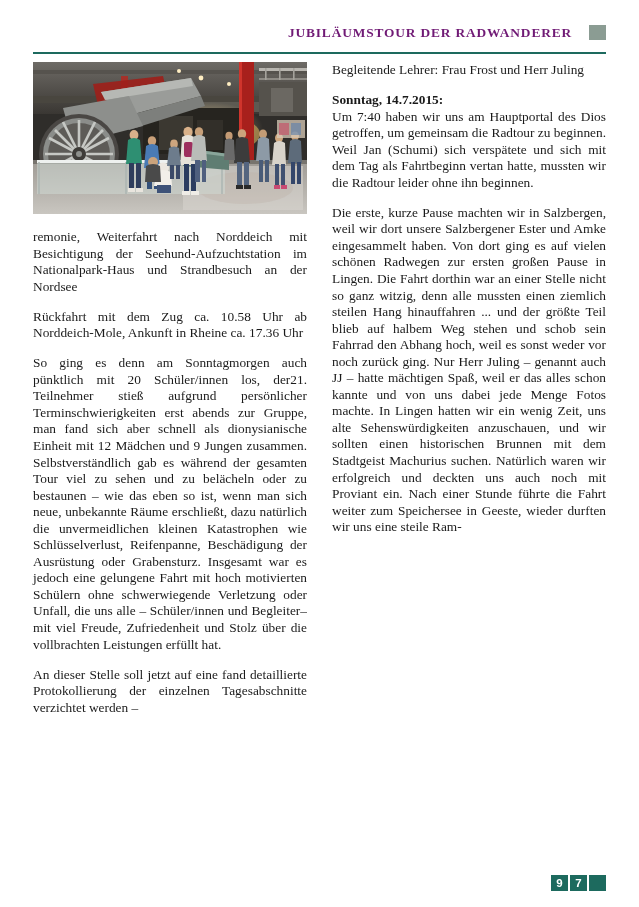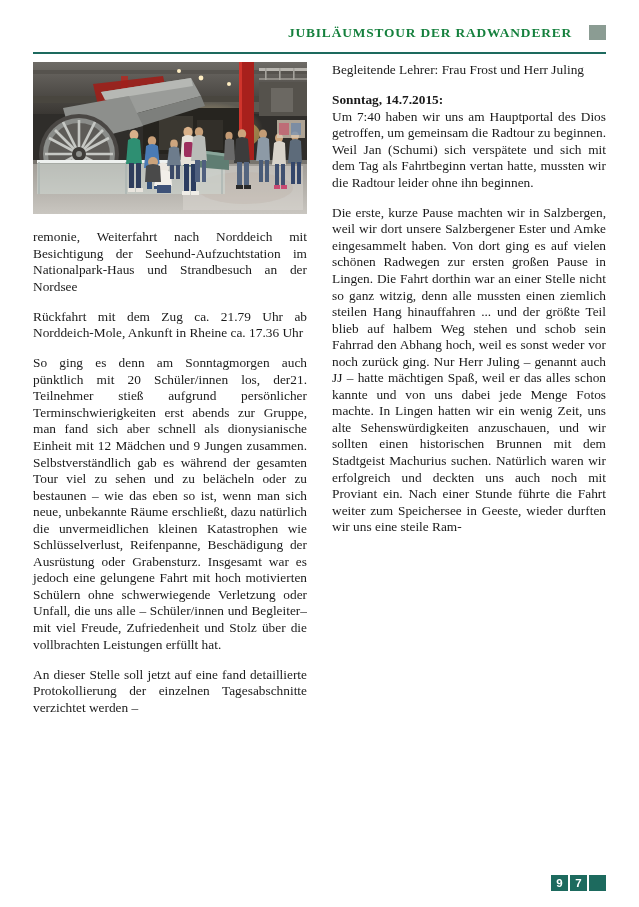--- a/index.html
+++ b/index.html
@@ -30,21 +30,21 @@
     height: 30px;
   }
   .header-title {
     position: absolute;
     right: 34px;
     top: 0;
     font-family: "Liberation Serif", "DejaVu Serif", serif;
     font-weight: bold;
     font-size: 13.4px;
     letter-spacing: 0.85px;
-    color: #15803d;
+    color: #701a75;
     white-space: nowrap;
     line-height: 1;
   }
   .header-square {
     position: absolute;
     right: 0;
     top: -1px;
     width: 17px;
     height: 15px;
     background: #8b9c93;
@@ -297,21 +297,21 @@
             <path d="M192 78 q4 -3 9 0 l1 20 -11 0 z" fill="#6a6a6a"></path>
           </g>
 
           <rect x="244" y="58" width="28" height="18" fill="#d9cbb8" opacity="0.75"></rect>
           <rect x="246" y="61" width="10" height="12" fill="#c4566a" opacity="0.7"></rect>
           <rect x="258" y="61" width="10" height="12" fill="#5a7fae" opacity="0.6"></rect>
         </svg>
       </figure>
 
       <p class="body">remonie, Weiterfahrt nach Norddeich mit Besichtigung der Seehund-Aufzuchtstation im Nationalpark-Haus und Strandbesuch an der Nordsee</p>
-      <p class="body">Rückfahrt mit dem Zug ca. 21.79 Uhr ab Norddeich-Mole, Ankunft in Rheine ca. 17.36 Uhr</p>
+      <p class="body">Rückfahrt mit dem Zug ca. 10.58 Uhr ab Norddeich-Mole, Ankunft in Rheine ca. 17.36 Uhr</p>
       <p class="body">So ging es denn am Sonntagmorgen auch pünktlich mit 20 Schüler/innen los, der21. Teilnehmer stieß aufgrund persönlicher Terminschwierigkeiten erst abends zur Gruppe, man fand sich aber schnell als dionysianische Einheit mit 12 Mädchen und 9 Jungen zusammen. Selbstverständlich gab es während der gesamten Tour viel zu sehen und zu belächeln oder zu bestaunen – wie das eben so ist, wenn man sich neue, unbekannte Räume erschließt, dazu natürlich die unvermeidlichen kleinen Katastrophen wie Schlüsselverlust, Reifenpanne, Beschädigung der Ausrüstung oder Grabensturz. Insgesamt war es jedoch eine gelungene Fahrt mit hoch motivierten Schülern ohne schwerwiegende Verletzung oder Unfall, die uns alle – Schüler/innen und Begleiter–mit viel Freude, Zufriedenheit und Stolz über die vollbrachten Leistungen erfüllt hat.</p>
       <p class="body">An dieser Stelle soll jetzt auf eine fand detaillierte Protokollierung der einzelnen Tagesabschnitte verzichtet werden –</p>
     </div>
 
     <div class="col col-right">
       <p class="body">Begleitende Lehrer: Frau Frost und Herr Juling</p>
 
       <p class="body"><span class="run-head">Sonntag, 14.7.2015:</span><br><span>Um 7:40 haben wir uns am Hauptportal des Dios getroffen, um gemeinsam die Radtour zu beginnen. Weil Jan (Schumi) sich verspätete und sich mit dem Tag als Fahrtbeginn vertan hatte, mussten wir die Radtour leider ohne ihn beginnen.</span></p>
 
       <p class="body">Die erste, kurze Pause machten wir in Salzbergen, weil wir dort unsere Salzbergener Ester und Amke eingesammelt haben. Von dort ging es auf vielen schönen Radwegen zur ersten großen Pause in Lingen. Die Fahrt dorthin war an einer Stelle nicht so ganz witzig, denn alle mussten einen ziemlich steilen Hang hinauffahren ... und der größte Teil blieb auf halbem Weg stehen und schob sein Fahrrad den Abhang hoch, weil es sonst weder vor noch zurück ging. Nur Herr Juling – genannt auch JJ – hatte mächtigen Spaß, weil er das alles schon kannte und von uns dabei jede Menge Fotos machte. In Lingen hatten wir ein wenig Zeit, uns alte Sehenswürdigkeiten anzuschauen, und wir sollten einen historischen Brunnen mit dem Stadtgeist Machurius suchen. Natürlich waren wir erfolgreich und deckten uns auch noch mit Proviant ein. Nach einer Stunde führte die Fahrt weiter zum Speichersee in Geeste, wieder durften wir uns eine steile Ram-</p>

